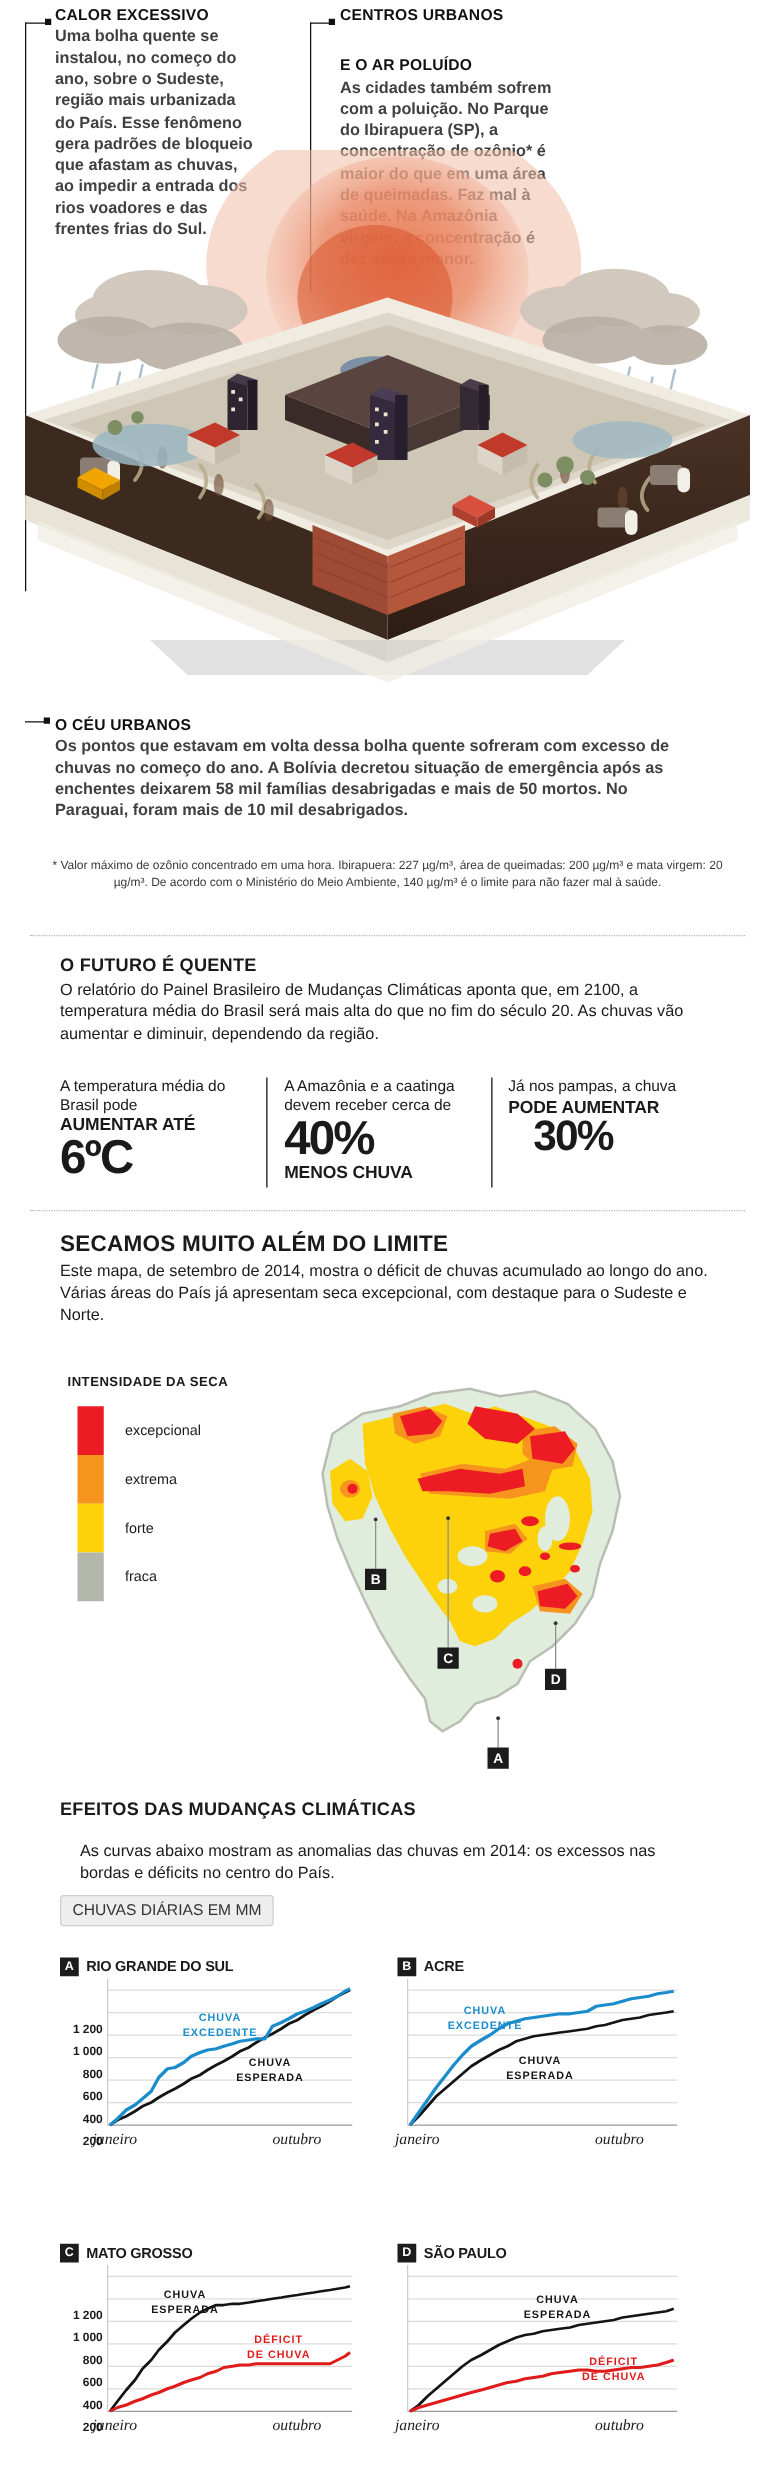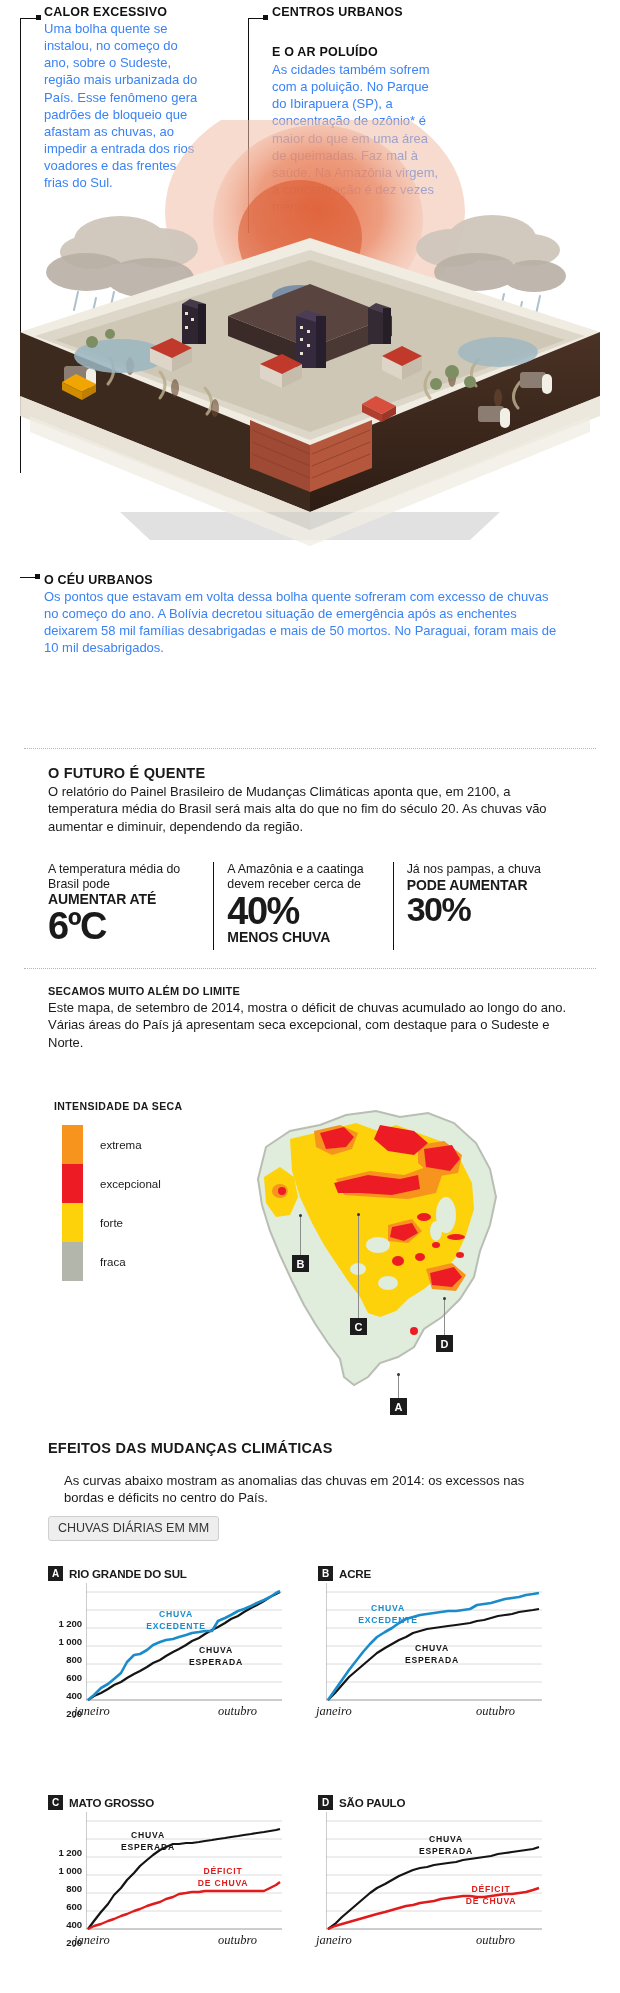--- a/index.html
+++ b/index.html
@@ -10,21 +10,21 @@
     background:#ffffff;
     font-family:"Liberation Sans", sans-serif;
     color:#1a1a1a;
     position:relative;
     overflow:hidden;
   }
   .page { position:relative; width:620px; height:1993px; }
 
   
   .hd { font-weight:bold; font-size:12.5px; letter-spacing:.2px; color:#111; }
-  .bd { font-size:13px; line-height:1.32; color:#3b82f6; }
+  .bd { font-size:13px; line-height:1.32; color:#404040;font-weight:bold; }
 
   
   .callout { position:absolute; }
   .callout .hd { margin:0 0 1px 0; }
   .callout .bd { margin:0; }
   .bullet { width:5px; height:5px; background:#111; position:absolute; }
   .leader-v { position:absolute; width:1px; background:#111; }
   .leader-h { position:absolute; height:1px; background:#111; }
 
   #callout-calor { left:44px; top:5px; width:160px; }
@@ -52,25 +52,25 @@
 
   .stats { position:absolute; left:48px; top:862px; width:524px; height:90px; display:flex; }
   .stat { flex:1; padding-right:10px; position:relative; }
   .stat + .stat { padding-left:14px; }
   .stat + .stat:before {
     content:""; position:absolute; left:0; top:0; bottom:2px; width:1px; background:#111;
   }
   .stat .lead { font-size:12.4px; line-height:1.18; }
   .stat .strong { font-size:14px; font-weight:bold; line-height:1.2; letter-spacing:-.1px;}
   .stat .big { font-size:38px; font-weight:bold; line-height:.95; letter-spacing:-1.5px; }
-  .stat .big.sm { font-size:34px; }
+  .stat .big.sm { font-size:34px;margin-left:20px; }
 
   
   #sec-secamos { position:absolute; left:48px; top:985px; width:520px; }
-  #sec-secamos h2 { font-size:11px; font-weight:bold; margin:0 0 2px 0; letter-spacing:.2px;}
+  #sec-secamos h2 { font-size:18px; font-weight:bold; margin:0 0 2px 0; letter-spacing:.2px;}
   #sec-secamos p { font-size:13px; line-height:1.33; margin:0; }
 
   #legend-title {
     position:absolute; left:54px; top:1100px;
     font-size:10.5px; font-weight:bold; letter-spacing:.4px;
   }
   #legend { position:absolute; left:62px; top:1125px; width:160px; }
   .lg-row { display:flex; align-items:center; height:39px; }
   .lg-sw { width:21px; height:39px; flex:0 0 21px; }
   .lg-lb { font-size:11.5px; margin-left:17px; }
@@ -306,20 +306,21 @@
     </svg>
   </div>
 
   <div class="leader-h" style="left:20px; top:577px; width:16px;"></div>
   <div class="bullet" style="left:35px; top:574px;"></div>
   <div class="callout" id="callout-ceu">
     <div class="hd">O CÉU URBANOS</div>
     <div class="bd">Os pontos que estavam em volta dessa bolha quente sofreram com excesso de chuvas no começo do ano. A Bolívia decretou situação de emergência após as enchentes deixarem 58 mil famílias desabrigadas e mais de 50 mortos. No Paraguai, foram mais de 10 mil desabrigados.</div>
   </div>
 
+  <div class="footnote">* Valor máximo de ozônio concentrado em uma hora. Ibirapuera: 227 µg/m³, área de queimadas: 200 µg/m³ e mata virgem: 20 µg/m³. De acordo com o Ministério do Meio Ambiente, 140 µg/m³ é o limite para não fazer mal à saúde.</div>
   <div class="divider" style="top:748px;"></div>
 
   <div id="sec-futuro">
     <h2>O FUTURO É QUENTE</h2>
     <p>O relatório do Painel Brasileiro de Mudanças Climáticas aponta que, em 2100, a temperatura média do Brasil será mais alta do que no fim do século 20. As chuvas vão aumentar e diminuir, dependendo da região.</p>
   </div>
 
   <div class="stats">
     <div class="stat">
       <div class="lead">A temperatura média do Brasil pode</div>
@@ -341,26 +342,26 @@
   <div class="divider" style="top:968px;"></div>
 
   <div id="sec-secamos">
     <h2>SECAMOS MUITO ALÉM DO LIMITE</h2>
     <p>Este mapa, de setembro de 2014, mostra o déficit de chuvas acumulado ao longo do ano. Várias áreas do País já apresentam seca excepcional, com destaque para o Sudeste e Norte.</p>
   </div>
 
   <div id="legend-title">INTENSIDADE DA SECA</div>
   <div id="legend">
     <div class="lg-row">
+      <div class="lg-sw" style="background:#ed1c24"></div>
+      <div class="lg-lb">excepcional</div>
+    </div>
+    <div class="lg-row">
       <div class="lg-sw" style="background:#f7941e"></div>
       <div class="lg-lb">extrema</div>
-    </div>
-    <div class="lg-row">
-      <div class="lg-sw" style="background:#ed1c24"></div>
-      <div class="lg-lb">excepcional</div>
     </div>
     <div class="lg-row">
       <div class="lg-sw" style="background:#fdd20a"></div>
       <div class="lg-lb">forte</div>
     </div>
     <div class="lg-row">
       <div class="lg-sw" style="background:#b3b6ab"></div>
       <div class="lg-lb">fraca</div>
     </div>
   </div>

